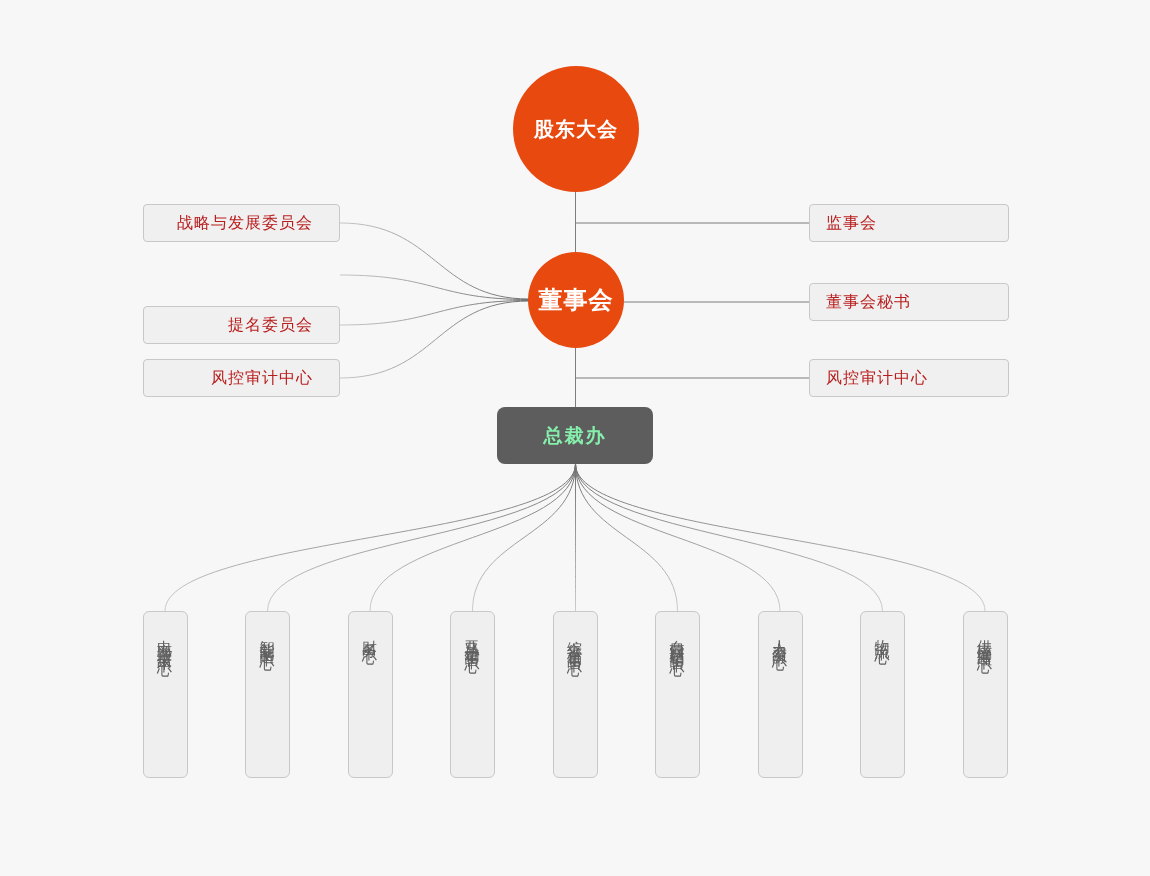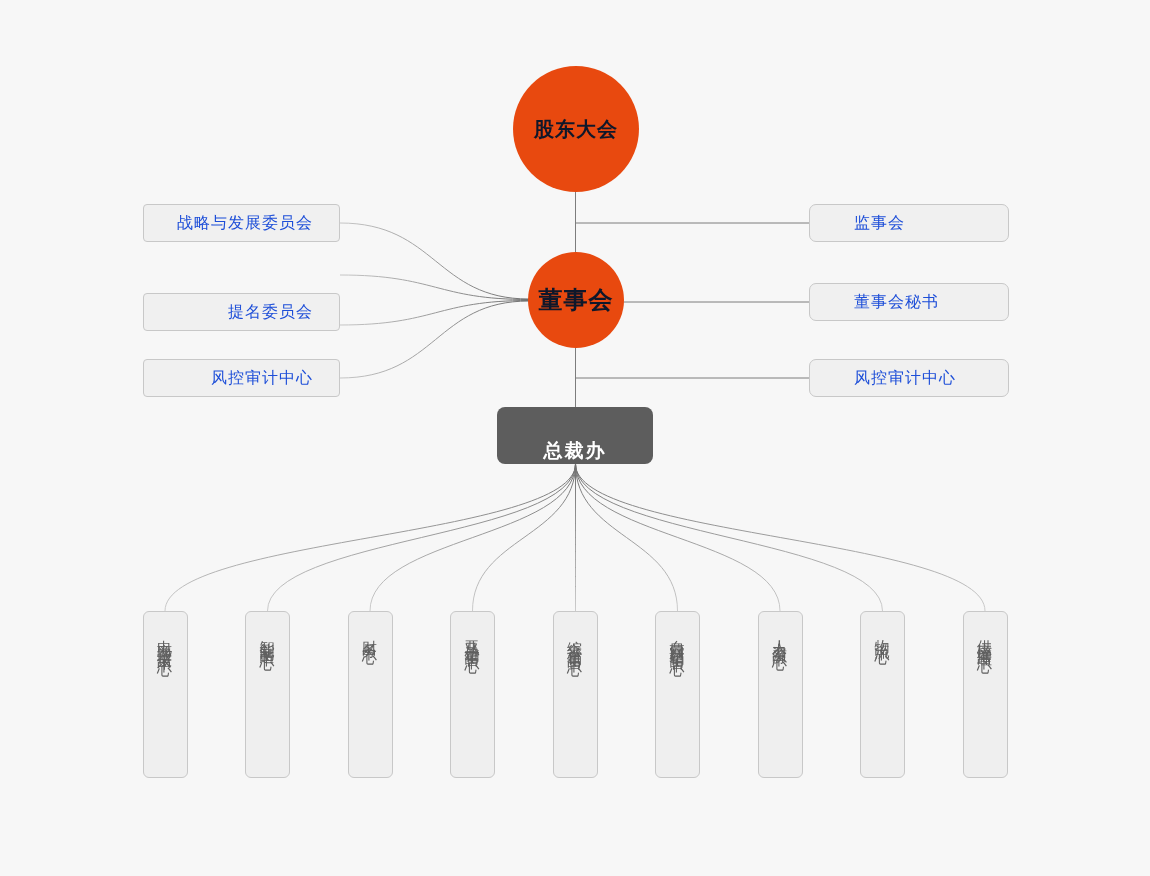--- a/index.html
+++ b/index.html
@@ -23,21 +23,21 @@
     z-index: 0;
   }
   .node {
     position: absolute;
     box-sizing: border-box;
     z-index: 1;
   }
   .circle {
     border-radius: 50%;
     background: #e8490f;
-    color: #0f172a;
+    color: #ffffff;
     font-weight: bold;
     display: flex;
     align-items: center;
     justify-content: center;
     letter-spacing: 1px;
   }
   .circle.root {
     left: 513px; top: 66px;
     width: 126px; height: 126px;
     font-size: 20px;
@@ -46,49 +46,48 @@
     left: 528px; top: 252px;
     width: 96px; height: 96px;
     font-size: 24px;
   }
   .sidebox {
     width: 197px;
     height: 38px;
     background: #f0f0f0;
     border: 1px solid #c8c8c8;
     border-radius: 4px;
-    color: #1d4ed8;
+    color: #b91c1c;
     font-size: 16px;
     letter-spacing: 1px;
     display: flex;
     align-items: center;
   }
   .sidebox.left {
     left: 143px;
     justify-content: flex-end;
     padding-right: 26px;
   }
   .sidebox.right {
     left: 809px;
     width: 200px;
     justify-content: flex-start;
-    padding-left: 44px;
-    border-radius: 7px;
+    padding-left: 16px;
   }
   .president {
     left: 497px; top: 407px;
     width: 156px; height: 57px;
     background: #5d5d5d;
     border-radius: 8px;
-    color: #ffffff;
+    color: #86efac;
     font-weight: bold;
     font-size: 19px;
     letter-spacing: 2px;
     display: flex;
-    align-items: flex-end;
+    align-items: center;
     justify-content: center;
   }
   .dept {
     top: 611px;
     width: 45px;
     height: 167px;
     background: #efefef;
     border: 1px solid #c8c8c8;
     border-radius: 6px;
     color: #5f5f5f;
@@ -150,21 +149,21 @@
     <span>股东大会</span>
   </div>
 
   <div class="node circle board">
     <span>董事会</span>
   </div>
 
   <div class="node sidebox left" style="top:204px">
     <span>战略与发展委员会</span>
   </div>
-  <div class="node sidebox left" style="top:293px">
+  <div class="node sidebox left" style="top:306px">
     <span>提名委员会</span>
   </div>
   <div class="node sidebox left" style="top:359px">
     <span>风控审计中心</span>
   </div>
 
   <div class="node sidebox right" style="top:204px">
     <span>监事会</span>
   </div>
   <div class="node sidebox right" style="top:283px">

